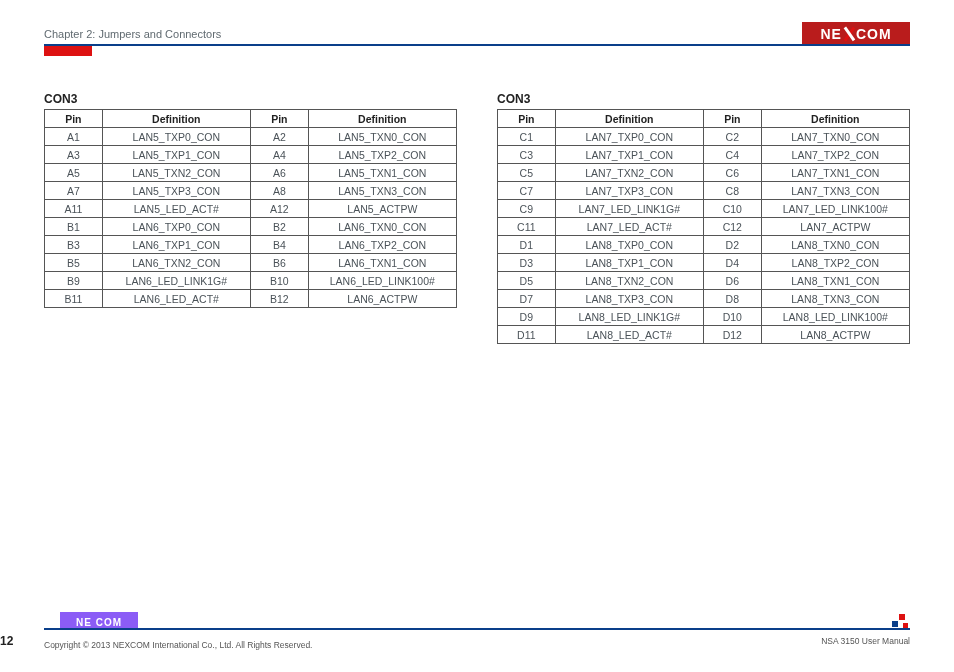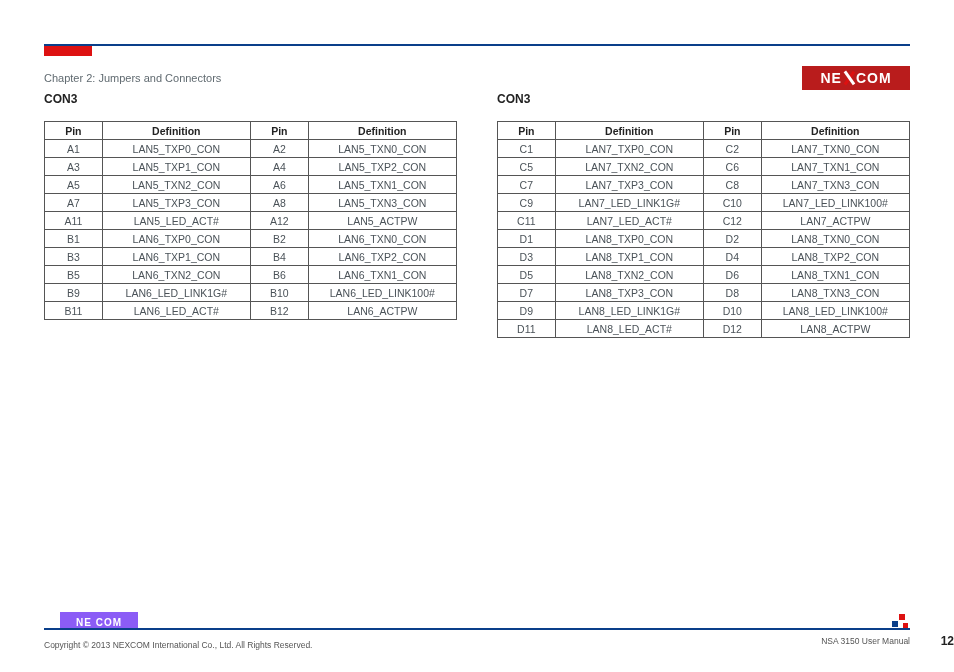--- a/index.html
+++ b/index.html
@@ -1,51 +1,51 @@
 <!DOCTYPE html>
 <html><head>
 <meta charset="utf-8">
 <style>
   * { box-sizing: border-box; margin: 0; padding: 0; }
   html, body { width: 954px; height: 672px; font-family: Arial, Helvetica, sans-serif; background: #fff; color: #333; }
   .page { position: relative; width: 954px; height: 672px; }
 
   
-  .header { position: absolute; top: 22px; left: 44px; right: 44px; display: flex; justify-content: space-between; align-items: center; margin-top: 44px; }
+  .header { position: absolute; top: 22px; left: 44px; right: 44px; display: flex; justify-content: space-between; align-items: center; }
   .chapter-title { font-size: 11px; color: #606a70; }
   .logo { width: 108px; height: 24px; background: #b91c1c; display: flex; align-items: center; justify-content: center; position: relative; }
   .logo-text { color: #fff; font-weight: bold; font-size: 14px; letter-spacing: 1px; }
   .logo-x { position: relative; display: inline-block; width: 14px; height: 14px; }
   .logo-x::before, .logo-x::after { content: ""; position: absolute; left: 6px; top: -1px; width: 2.5px; height: 16px; background: #d11; }
   .logo-x::before { transform: rotate(35deg); }
   .logo-x::after  { transform: rotate(-35deg); background:#fff; }
   .header-rule { position: absolute; top: 44px; left: 44px; right: 44px; height: 2px; background: #0a3f8a; }
   .header-redblock { position: absolute; top: 46px; left: 44px; width: 48px; height: 10px; background: #d11; }
 
   
   .content { position: absolute; top: 92px; left: 44px; right: 44px; display: flex; gap: 40px; }
   .col { flex: 1; }
-  .tbl-title { font-size: 12px; font-weight: bold; color: #222; margin-bottom: 15px; }
+  .tbl-title { font-size: 12px; font-weight: bold; color: #222; margin-bottom: 3px; }
   table { width: 100%; border-collapse: collapse; table-layout: fixed; }
   th, td { border: 1px solid #555; font-size: 10.5px; text-align: center; padding: 2.5px 2px; color: #4a5258; }
   th { font-weight: bold; color: #222; }
   col.cpin { width: 14%; }
   col.cdef { width: 36%; }
 
   
   .footer-rule { position: absolute; bottom: 42px; left: 44px; right: 44px; height: 2px; background: #0a3f8a; }
   .footer-logo { position: absolute; bottom: 44px; left: 60px; width: 78px; height: 16px; background: #8b5cf6; display: flex; align-items: flex-end; justify-content: center; }
   .footer-logo-text { color:#fff; font-size:10px; font-weight:bold; letter-spacing:1px; }
   .footer-pixels { position: absolute; bottom: 44px; right: 44px; width: 18px; height: 14px; }
   .footer-pixels .sq { position:absolute; width:6px; height:6px; }
   .footer-pixels .a { background:#0a3f8a; left:0; top:7px; }
   .footer-pixels .b { background:#d11; left:7px; top:0; }
   .footer-pixels .c { background:#d11; left:11px; top:9px; width:5px; height:5px; }
   .copyright { position: absolute; bottom: 22px; left: 44px; font-size: 8.5px; color: #555; }
-  .page-num { position: absolute; bottom: 24px; left: 0; right: 0; text-align: right; font-size: 12px; font-weight: bold; color: #222; }
+  .page-num { position: absolute; bottom: 24px; left: 0; right: 0; text-align: left; font-size: 12px; font-weight: bold; color: #222; }
   .manual-name { position: absolute; bottom: 26px; right: 44px; font-size: 8.5px; color: #555; }
 </style>
 </head>
 <body>
 
 <div class="page">
 
   <div class="header">
     <div class="chapter-title">Chapter 2: Jumpers and Connectors</div>
     <div class="logo">
@@ -159,20 +159,26 @@
           </tr>
         </thead>
         <tbody id="right-body">
             <tr>
               <td>C1</td>
               <td>LAN7_TXP0_CON</td>
               <td>C2</td>
               <td>LAN7_TXN0_CON</td>
             </tr>
             <tr>
+              <td>C3</td>
+              <td>LAN7_TXP1_CON</td>
+              <td>C4</td>
+              <td>LAN7_TXP2_CON</td>
+            </tr>
+            <tr>
               <td>C5</td>
               <td>LAN7_TXN2_CON</td>
               <td>C6</td>
               <td>LAN7_TXN1_CON</td>
             </tr>
             <tr>
               <td>C7</td>
               <td>LAN7_TXP3_CON</td>
               <td>C8</td>
               <td>LAN7_TXN3_CON</td>

